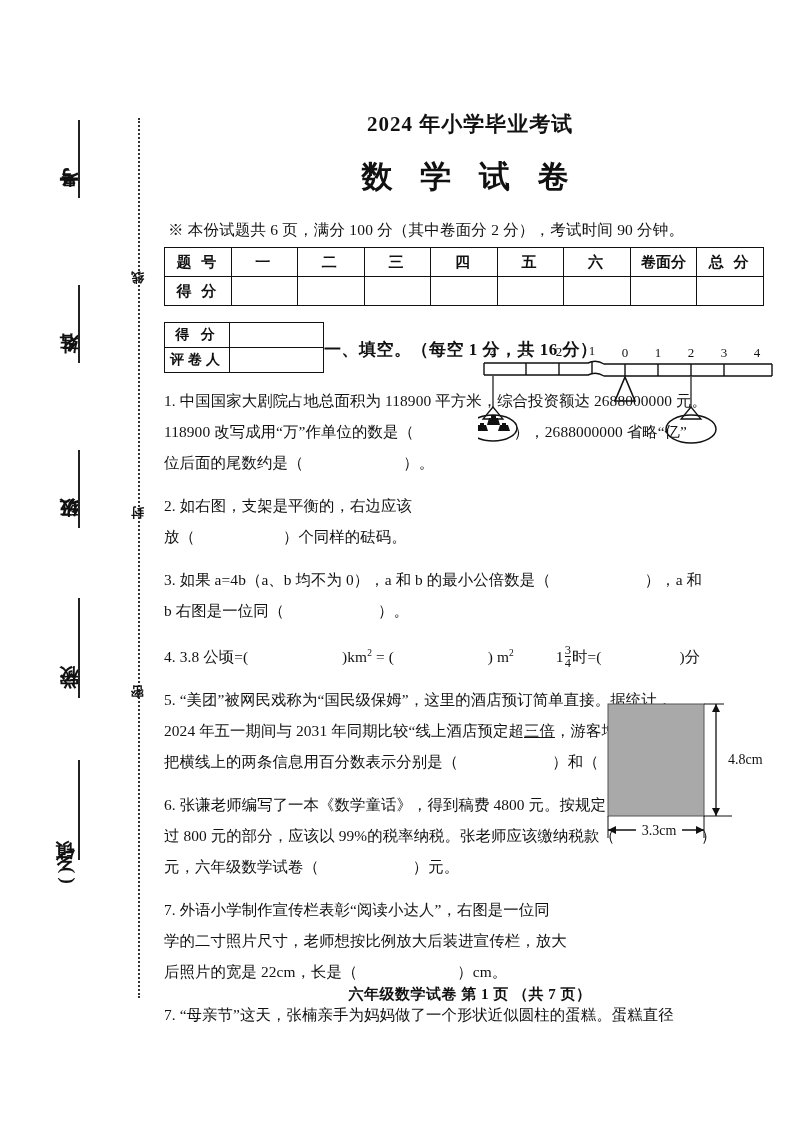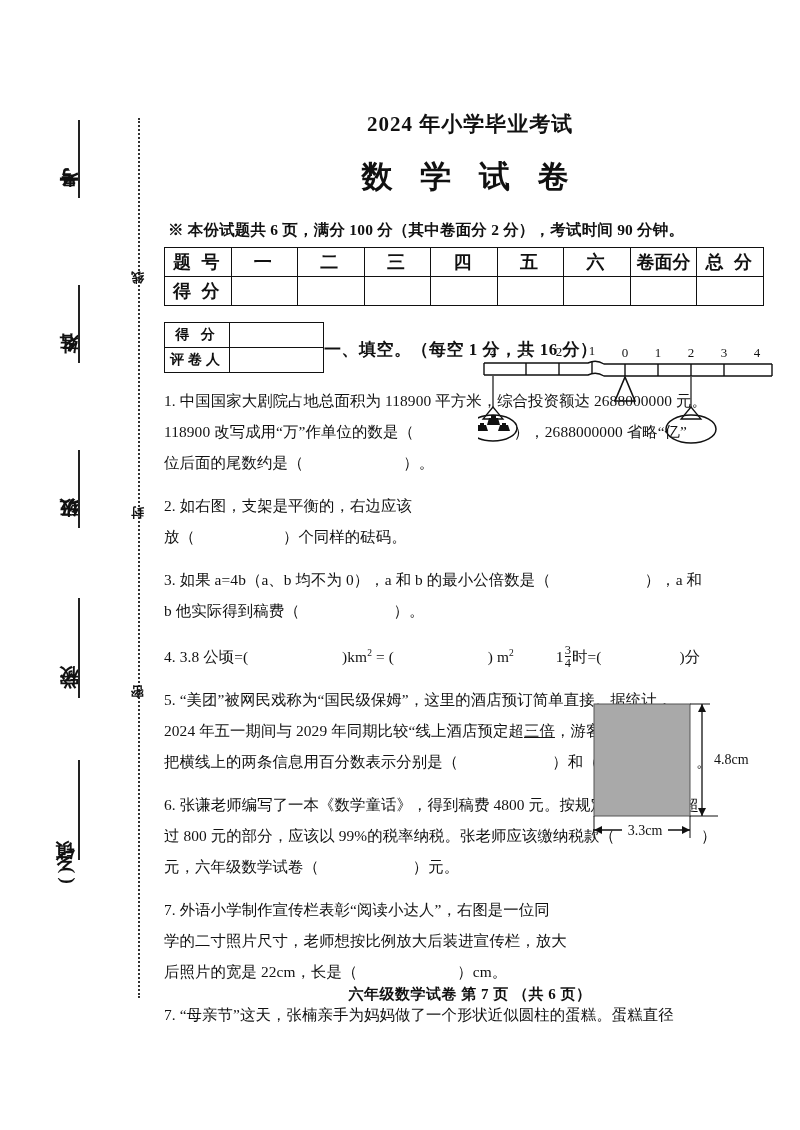--- a/index.html
+++ b/index.html
@@ -93,36 +93,36 @@
     font-size: 31px;
     font-weight: bold;
     letter-spacing: 10px;
     margin-top: 18px;
     font-family: "Liberation Serif", "DejaVu Serif", serif;
   }
   .notice {
     margin-top: 22px;
     margin-left: 8px;
     font-size: 15.5px;
-    font-weight: bold;
+    font-weight: normal;
     letter-spacing: 0.2px;
   }
 
   table.score {
     margin-top: 6px;
     margin-left: 4px;
     border-collapse: collapse;
     width: 600px;
     table-layout: fixed;
   }
   table.score td {
     border: 1.4px solid #111;
     height: 26px;
     text-align: center;
-    font-size: 18px;
+    font-size: 15px;
     font-weight: bold;
     letter-spacing: 3px;
   }
   table.score td.wide { letter-spacing: 0px; }
 
   .sec-wrap {
     margin-top: 16px;
     margin-left: 4px;
     display: flex;
     align-items: flex-start;
@@ -184,21 +184,21 @@
   }
 
   
   .fig-balance {
     position: absolute;
     left: 318px;
     top: 345px;
   }
   .fig-photo {
     position: absolute;
-    left: 430px;
+    left: 444px;
     top: 700px;
   }
 </style>
 </head>
 <body>
 
 <div id="page">
 
   <div class="seal-col">
 
@@ -305,21 +305,21 @@
       </div>
     </div>
 
     <div class="q">
       <div>
         <span>3. 如果 a=4b（a、b 均不为 0），a 和 b 的最小公倍数是（</span>
         <span class="blank" style="width:86px;"></span>
         <span>），a 和</span>
       </div>
       <div>
-        <span>b 他实际得到稿费（</span>
+        <span>b 右图是一位同（</span>
         <span class="blank" style="width:86px;"></span>
         <span>）。</span>
       </div>
     </div>
 
     <div class="q">
       <div>
         <span>4. 3.8 公顷=(</span>
         <span class="blank" style="width:86px;"></span>
         <span>)km</span><sup class="unit">2</sup>
@@ -329,21 +329,21 @@
         <span class="blank" style="width:34px;"></span>
         <span>1</span><span class="frac"><span class="num">3</span><span class="den">4</span></span><span>时=(</span>
         <span class="blank" style="width:70px;"></span>
         <span>)分</span>
       </div>
     </div>
 
     <div class="q">
       <div>5. “美团”被网民戏称为“国民级保姆”，这里的酒店预订简单直接。据统计，</div>
       <div>
-        <span>2024 年五一期间与 2029 年同期比较“线上酒店预定超</span><span class="u">三倍</span><span>，游客增加</span><span class="u">四成</span><span>”，</span>
+        <span>2024 年五一期间与 2031 年同期比较“线上酒店预定超</span><span class="u">三倍</span><span>，游客增加</span><span class="u">四成</span><span>”，</span>
       </div>
       <div>
         <span>把横线上的两条信息用百分数表示分别是（</span>
         <span class="blank" style="width:86px;"></span>
         <span>）和（</span>
         <span class="blank" style="width:74px;"></span>
         <span>）。</span>
       </div>
     </div>
 
@@ -368,21 +368,21 @@
         <span>后照片的宽是 22cm，长是（</span>
         <span class="blank" style="width:92px;"></span>
         <span>）cm。</span>
       </div>
     </div>
 
     <div class="q">
       <div>7. “母亲节”这天，张楠亲手为妈妈做了一个形状近似圆柱的蛋糕。蛋糕直径</div>
     </div>
 
-    <div class="footer">六年级数学试卷   第 7 页  （共 6 页）</div>
+    <div class="footer">六年级数学试卷   第 1 页  （共 7 页）</div>
 
     <div class="fig-balance">
       <svg width="300" height="110" viewBox="0 0 300 110">
 
         <g font-family="Liberation Serif, serif" font-size="13" text-anchor="middle" fill="#111">
           <text x="15" y="12">4</text>
           <text x="48" y="11">3</text>
           <text x="81" y="11">2</text>
           <text x="114" y="10">1</text>
           <text x="147" y="12">0</text>

